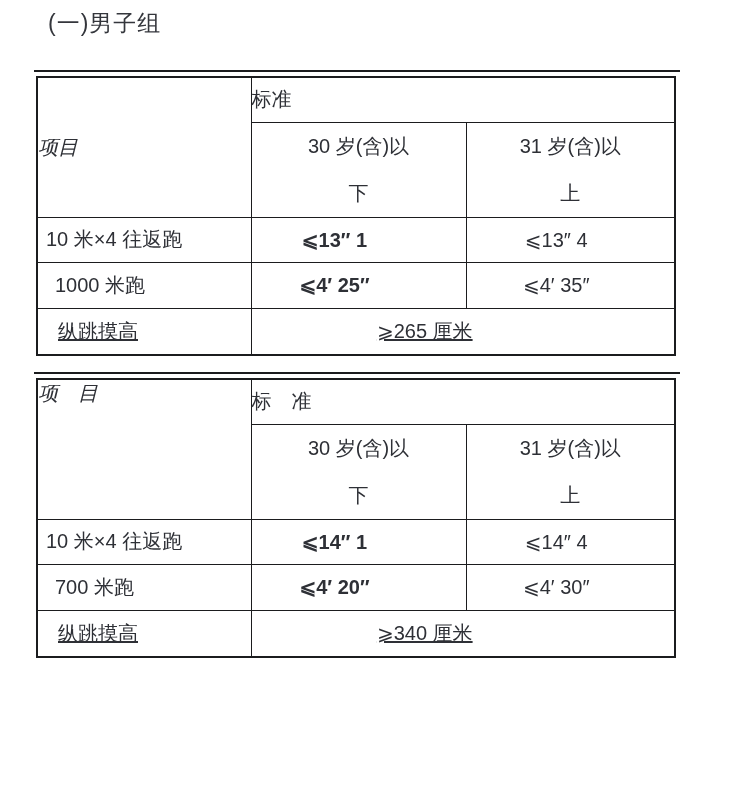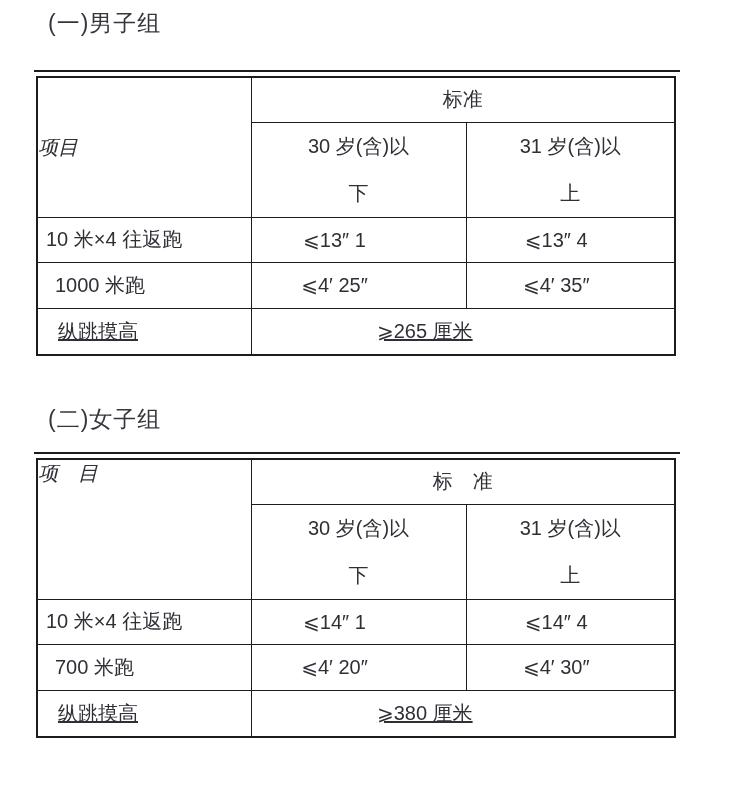--- a/index.html
+++ b/index.html
@@ -61,39 +61,38 @@
     padding-left: 41px;
     font-style: italic;
   }
   td.item-head-top {
     vertical-align: top;
     padding-top: 11px;
     padding-left: 22px;
     font-style: italic;
   }
   td.std-head {
-    text-align: center;
     vertical-align: middle;
   }
   td.age-head {
     text-align: center;
     vertical-align: middle;
   }
   td.age-head .hline {
     line-height: 47px;
   }
   td.item { vertical-align: middle; }
   .ind-a { padding-left: 8px !important; }
   .ind-b { padding-left: 17px !important; }
   .ind-c { padding-left: 20px !important; }
   td.val {
     text-align: center;
     vertical-align: middle;
   }
-  td.val.v2 { padding-right: 48px !important; }
+  td.val.v2 { padding-right: 48px !important; font-weight: bold; }
   td.val.v3 { padding-right: 28px !important; }
   td.val.merged { padding-right: 76px !important; }
 </style>
 </head>
 <body>
 
 <div class="doc">
 
   <h2 class="heading">(一)男子组</h2>
   <div class="rule"></div>
@@ -128,21 +127,20 @@
         <td class="val v2">⩽4′ 25″</td>
         <td class="val v3">⩽4′ 35″</td>
       </tr>
       <tr class="r-data3">
         <td class="item ind-c">纵跳摸高</td>
         <td class="val merged" colspan="2">⩾265 厘米</td>
       </tr>
     </tbody>
   </table>
 
-  <h2 class="heading second">(二)女子组</h2>
   <div class="rule second"></div>
   <table class="std">
     <colgroup>
       <col style="width:214px">
       <col style="width:215px">
       <col style="width:209px">
     </colgroup>
     <tbody>
       <tr class="r-std">
         <td class="item-head-top" rowspan="2">项　目</td>
@@ -163,18 +161,18 @@
         <td class="val v2">⩽14″ 1</td>
         <td class="val v3">⩽14″ 4</td>
       </tr>
       <tr class="r-data2">
         <td class="item ind-b">700 米跑</td>
         <td class="val v2">⩽4′ 20″</td>
         <td class="val v3">⩽4′ 30″</td>
       </tr>
       <tr class="r-data3">
         <td class="item ind-c">纵跳摸高</td>
-        <td class="val merged" colspan="2">⩾380 厘米</td>
+        <td class="val merged" colspan="2">⩾340 厘米</td>
       </tr>
     </tbody>
   </table>
 
 </div>
 
 </body></html>

